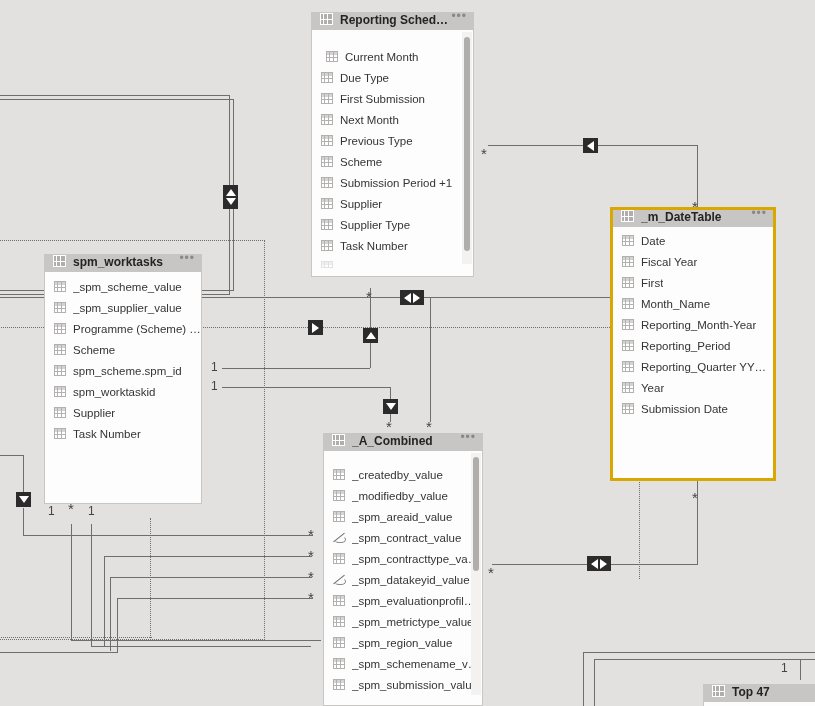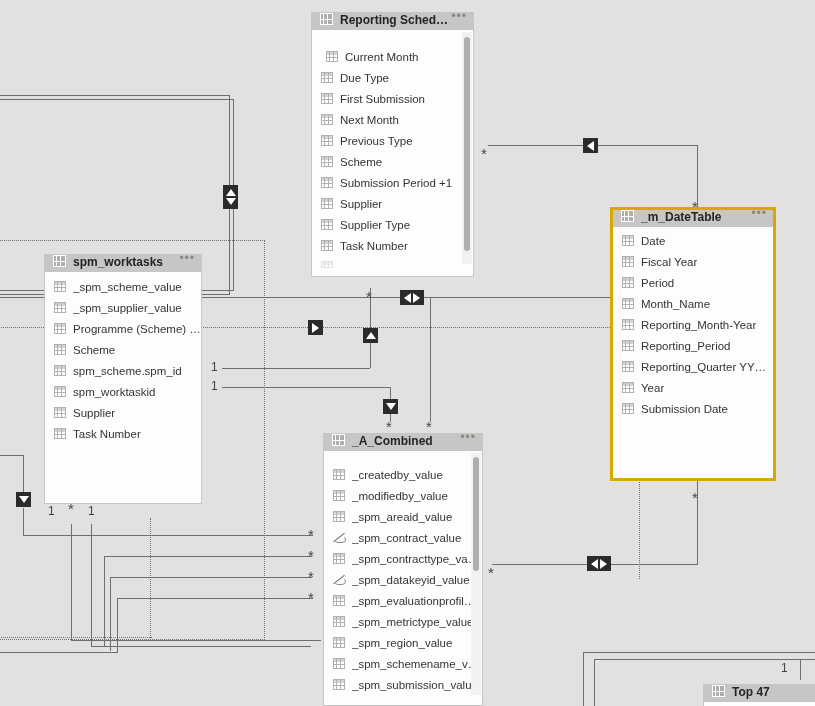--- a/index.html
+++ b/index.html
@@ -389,21 +389,21 @@
       <div class="fld" style="margin-top:3px;">
         <span class="ico-grid"></span>
         <span class="fld-label">Date</span>
       </div>
       <div class="fld">
         <span class="ico-grid"></span>
         <span class="fld-label">Fiscal Year</span>
       </div>
       <div class="fld">
         <span class="ico-grid"></span>
-        <span class="fld-label">Period</span>
+        <span class="fld-label">First</span>
       </div>
       <div class="fld">
         <span class="ico-grid"></span>
         <span class="fld-label">Month_Name</span>
       </div>
       <div class="fld">
         <span class="ico-grid"></span>
         <span class="fld-label">Reporting_Month-Year</span>
       </div>
       <div class="fld">

